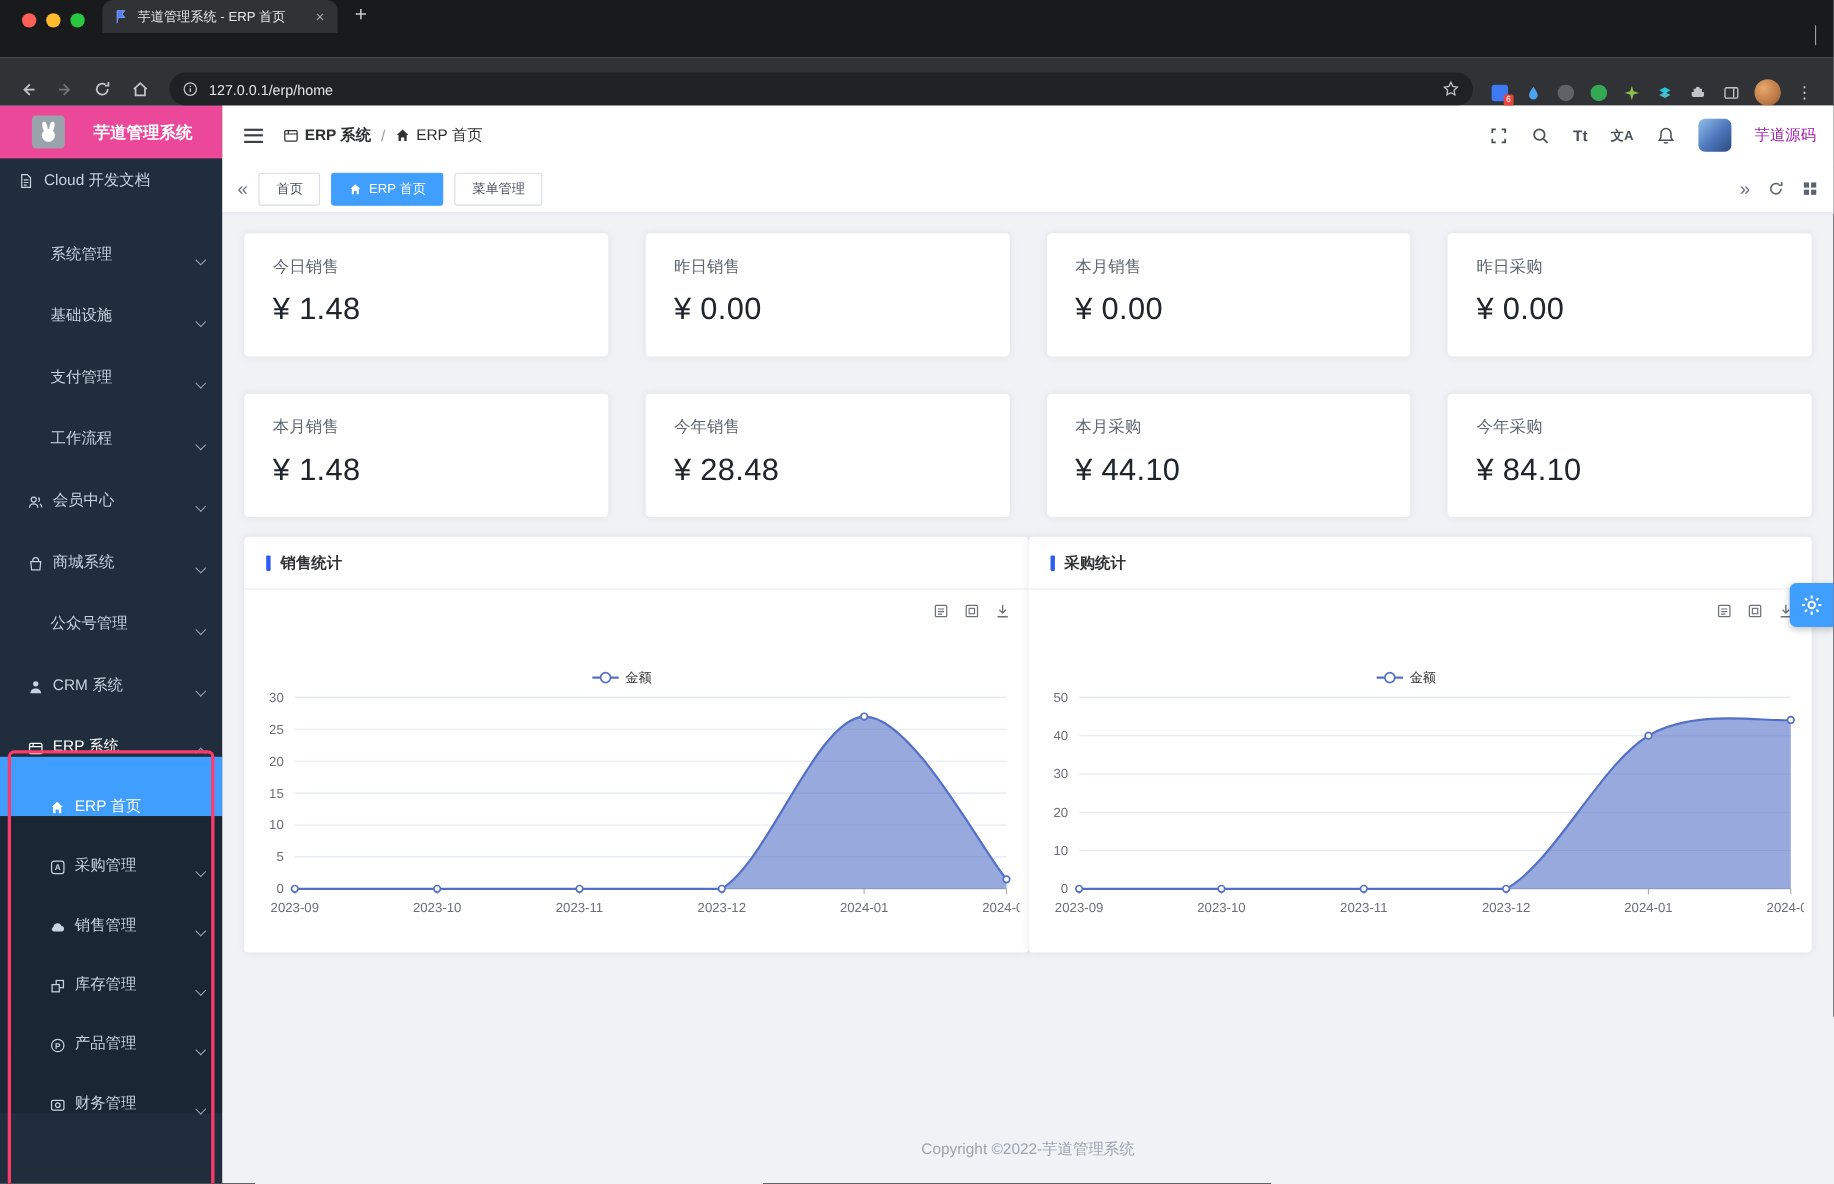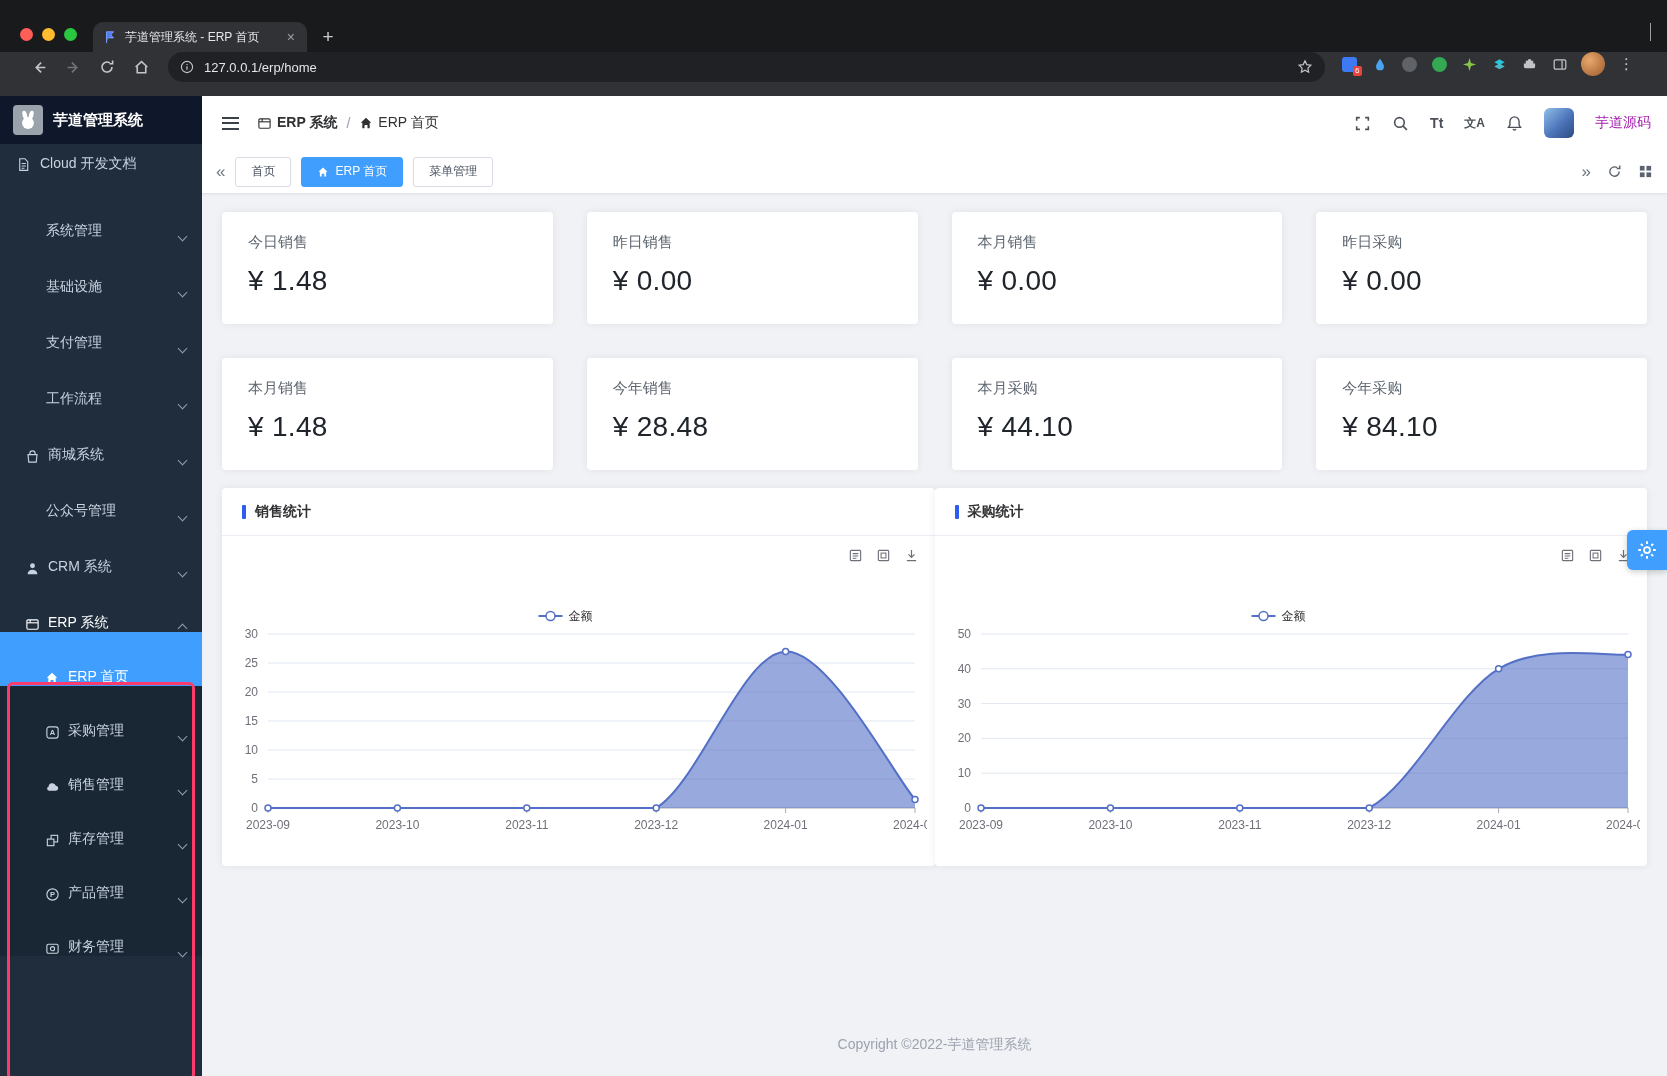--- a/index.html
+++ b/index.html
@@ -3,49 +3,49 @@
 <meta charset="utf-8">
 <style>
   *{margin:0;padding:0;box-sizing:border-box}
   html,body{width:1667px;height:1076px;overflow:hidden;background:#000;
     font-family:"Liberation Sans","DejaVu Sans",sans-serif}
   svg{display:block}
   svg text{font-family:"Liberation Sans","DejaVu Sans",sans-serif}
   .screen{width:1667px;height:1076px;display:flex;flex-direction:column;background:#f0f2f5;position:relative}
 
   
-  .tabstrip{height:52px;background:#191a1c;display:flex;align-items:flex-end;flex:none;position:relative}
+  .tabstrip{height:52px;background:#191a1c;display:flex;align-items:flex-start;flex:none;position:relative}
   .traffic{display:flex;gap:9px;align-items:center;height:36px;padding:0 16px 0 20px}
   .tl{width:13px;height:13px;border-radius:50%}
   .tl.r{background:#ff5f57}.tl.y{background:#febc2e}.tl.g{background:#28c840}
   .btab{width:214px;height:30px;background:#313236;border-radius:10px 10px 0 0;display:flex;align-items:center;gap:8px;
     padding:0 10px;color:#e4e6e9;font-size:12px;cursor:pointer}
   .btab .ttl{flex:1;white-space:nowrap;overflow:hidden;text-overflow:ellipsis}
   .btab .cls{color:#9aa0a6;font-size:14px;padding:0 2px;cursor:pointer}
   .newtab{width:26px;height:26px;color:#c8cbce;font-size:19px;line-height:1;display:flex;align-items:center;justify-content:center;
     margin:0 0 3px 8px;border-radius:50%;cursor:pointer}
   .tabsearch{position:absolute;right:16px;bottom:11px;cursor:pointer}
   .chev{width:7px;height:7px;border-right:1.5px solid #9aa0a6;border-bottom:1.5px solid #9aa0a6;transform:rotate(45deg)}
-  .toolbar{height:44px;background:#313236;display:flex;align-items:flex-start;padding:0 24px;gap:4px;flex:none}
+  .toolbar{height:44px;background:#313236;display:flex;align-items:flex-end;padding:0 10px;gap:4px;flex:none}
   .navbtn{width:30px;height:30px;display:flex;align-items:center;justify-content:center;border-radius:50%;cursor:pointer;flex:none}
   .urlbar{flex:1;height:30px;background:#1f2124;border-radius:15px;display:flex;align-items:center;padding:0 12px;gap:10px;
     color:#e3e5e8;font-size:13px;margin:0 8px;cursor:text;min-width:0}
   .urlbar .url{flex:1;white-space:nowrap;overflow:hidden}
   .extrow{display:flex;align-items:center;gap:13px;padding:0 8px 0 4px}
   .extic{position:relative;width:17px;height:17px;display:flex;align-items:center;justify-content:center;cursor:pointer;flex:none}
   .ext-sq{width:15px;height:15px;border-radius:3px;background:#3d79f2}
   .badge6{position:absolute;right:-4px;bottom:-3px;background:#e8453c;color:#fff;font-size:8px;line-height:1;
     padding:1px 2.5px;border-radius:2px}
   .circ{width:15px;height:15px;border-radius:50%}
   .bravatar{width:24px;height:24px;border-radius:50%;background:radial-gradient(circle at 35% 35%,#e8a86b,#9c5a2e);cursor:pointer}
 
   
   .app{flex:1;display:flex;min-height:0}
   .sidebar{width:202px;background:#1f2d3d;color:#c9d3e0;flex:none;position:relative;display:flex;flex-direction:column;overflow:hidden}
-  .logo-row{height:48px;display:flex;align-items:center;gap:10px;padding:0 13px;background:#0f172a;flex:none}
+  .logo-row{height:48px;display:flex;align-items:center;gap:26px;padding:0 29px;background:#ec4899;flex:none}
   .logo-img{width:30px;height:30px;border-radius:4px;background:#9aa3ab;display:flex;align-items:center;justify-content:center;flex:none}
   .logo-title{color:#fff;font-size:15px;font-weight:bold;white-space:nowrap}
   .doc-row{height:40px;display:flex;align-items:center;gap:9px;padding:0 16px;font-size:14px;color:#c9d3e0;cursor:pointer;flex:none}
   .menu-item{height:56px;display:flex;align-items:flex-end;padding:0 16px 0 46px;font-size:14px;cursor:pointer;color:#c9d3e0}
   .menu-item.has-icon{padding-left:24px}
   .menu-item .mi-icon{width:16px;height:16px;margin-right:8px;flex:none;display:flex;align-items:center;justify-content:center}
   .menu-item .lbl{flex:1;white-space:nowrap}
   .mchev{width:7px;height:7px;border-right:1.4px solid #8fa0b3;border-bottom:1.4px solid #8fa0b3;transform:rotate(45deg);margin-top:-3px;flex:none}
   .mchev.up{transform:rotate(-135deg);margin-top:4px}
   .menu-item.open{color:#fff}
@@ -218,20 +218,31 @@
       <div class="menu-item">
         <span class="lbl">基础设施</span>
           <span class="mchev"></span>
       </div>
       <div class="menu-item">
         <span class="lbl">支付管理</span>
           <span class="mchev"></span>
       </div>
       <div class="menu-item">
         <span class="lbl">工作流程</span>
+          <span class="mchev"></span>
+      </div>
+      <div class="menu-item has-icon">
+        <span class="mi-icon">
+          <svg width="15" height="15" viewBox="0 0 16 16">
+              <circle cx="6" cy="5.5" r="2.4" stroke="#c9d3e0" stroke-width="1.2" fill="none"></circle>
+              <path d="M2 13.5c0-2.4 1.8-3.8 4-3.8s4 1.4 4 3.8" stroke="#c9d3e0" stroke-width="1.2" fill="none"></path>
+              <path d="M10.5 3.6a2.4 2.4 0 0 1 0 4 M12 9.9c1.4.5 2 1.8 2 3.3" stroke="#c9d3e0" stroke-width="1.2" fill="none"></path>
+            </svg>
+        </span>
+        <span class="lbl">会员中心</span>
           <span class="mchev"></span>
       </div>
       <div class="menu-item has-icon">
         <span class="mi-icon">
           <svg width="15" height="15" viewBox="0 0 16 16">
               <path d="M5.2 6V4.8a2.8 2.8 0 0 1 5.6 0V6" stroke="#c9d3e0" stroke-width="1.2" fill="none"></path>
               <path d="M3.2 6h9.6l-.8 8H4Z" stroke="#c9d3e0" stroke-width="1.2" fill="none"></path>
             </svg>
         </span>
         <span class="lbl">商城系统</span>

